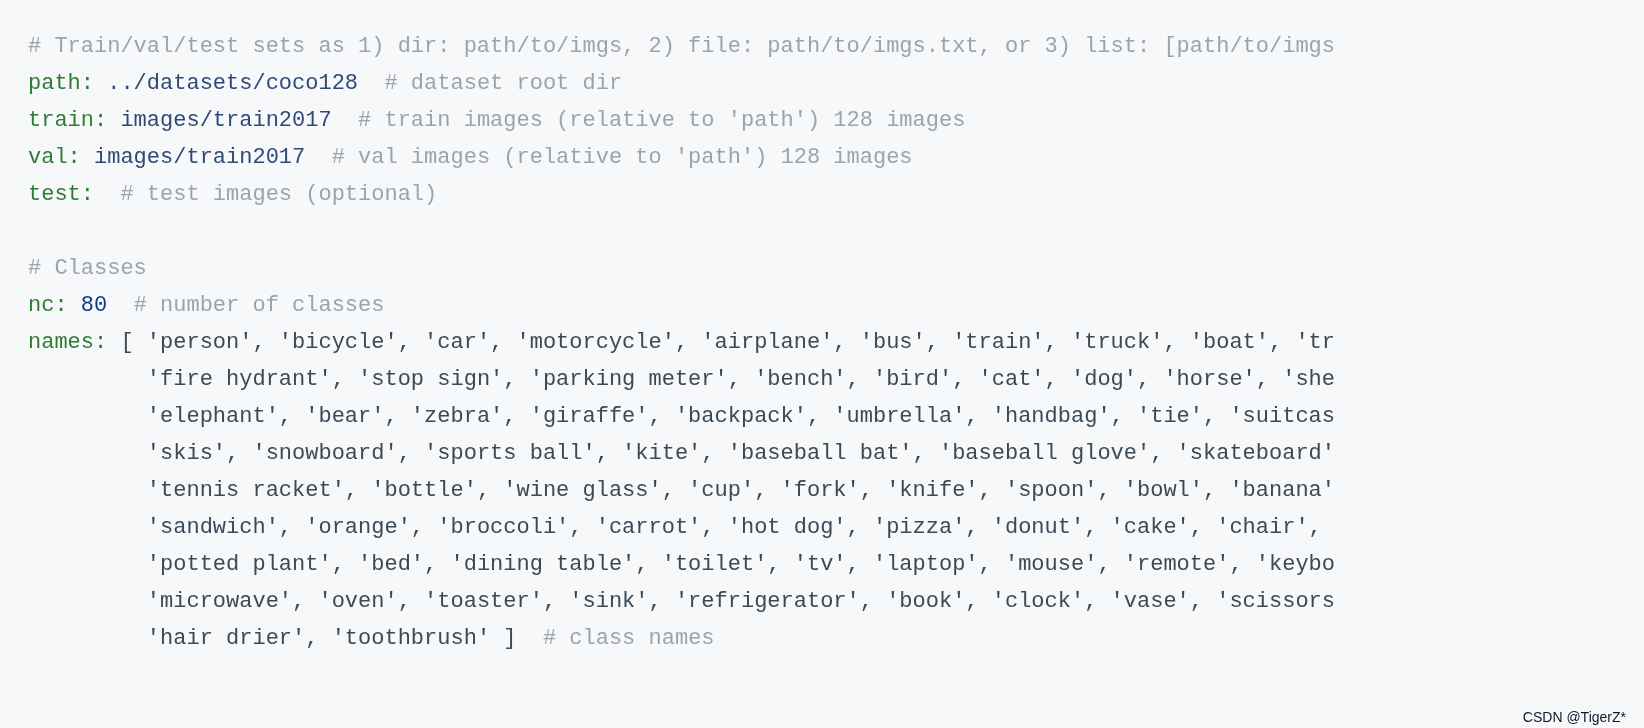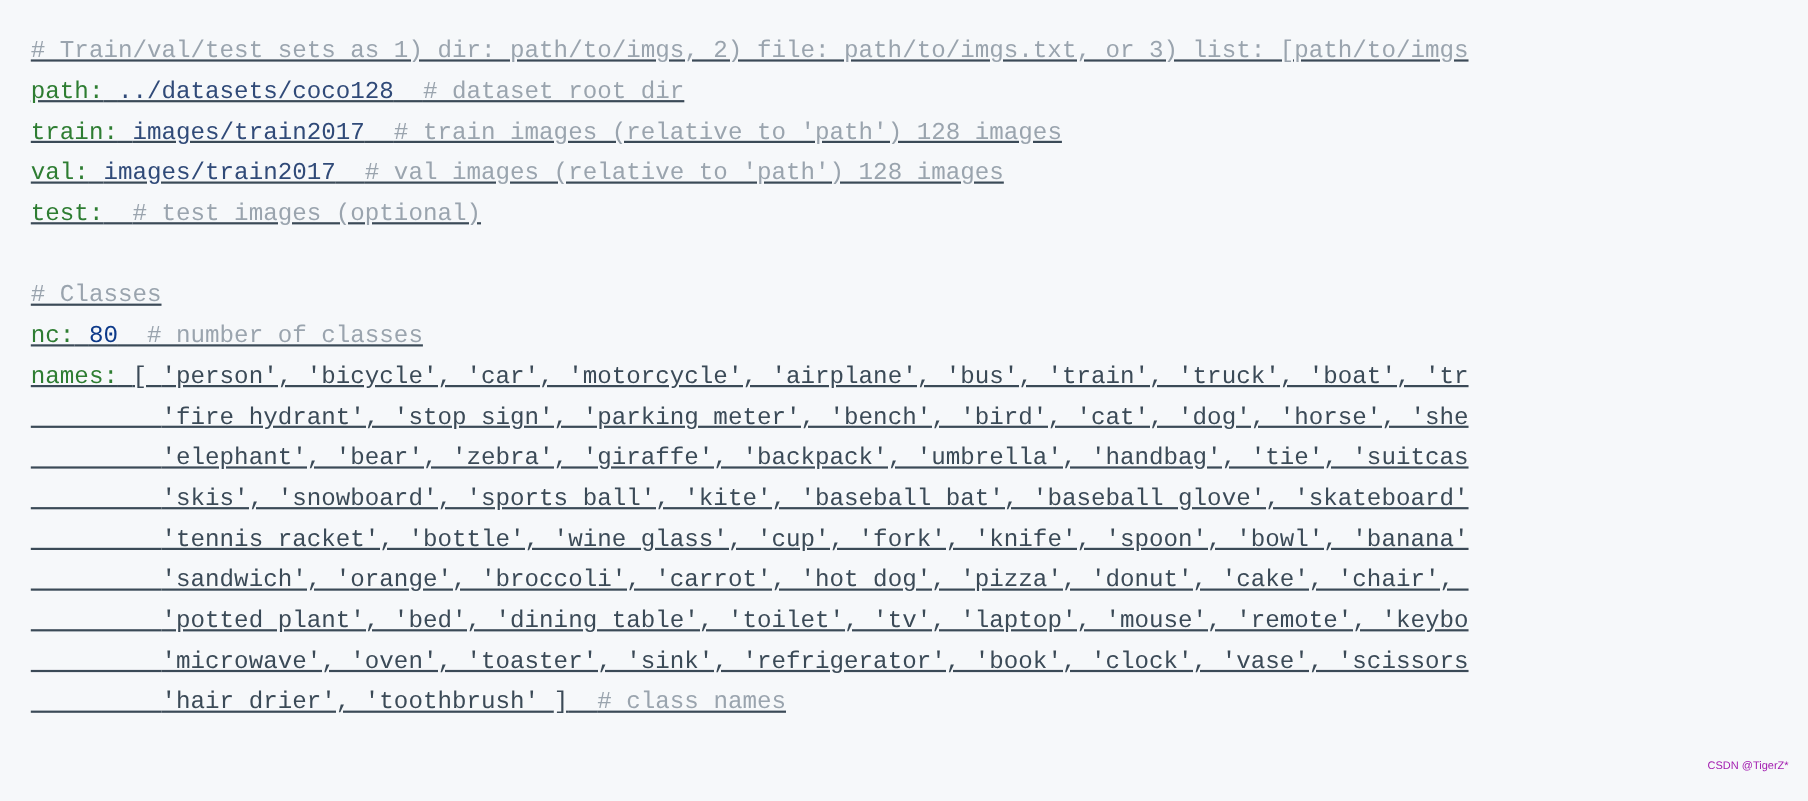--- a/index.html
+++ b/index.html
@@ -11,35 +11,34 @@
     overflow: hidden;
   }
   pre.code {
     margin: 0;
     padding: 28px 0 0 28px;
     font-family: "SFMono-Regular", Consolas, "Liberation Mono", Menlo, monospace;
     font-size: 22px;
     line-height: 37px;
     white-space: pre;
     color: #3b4a57;
-    text-decoration: underline;
   }
   .comment { color: #9aa4ae; }
   .key     { color: #2e7d32; }
   .value   { color: #304a78; }
   .number  { color: #0d3a8a; }
   .punct   { color: #3b4a57; }
   .string  { color: #3b4a57; }
   .watermark {
     position: absolute;
     right: 18px;
-    bottom: 26px;
+    bottom: 3px;
     font-family: Arial, sans-serif;
-    font-size: 10px;
-    color: #a21caf;
+    font-size: 14px;
+    color: #0f172a;
   }
 </style>
 </head>
 <body>
 
 <pre class="code"><span class="comment"># Train/val/test sets as 1) dir: path/to/imgs, 2) file: path/to/imgs.txt, or 3) list: [path/to/imgs</span>
 <span class="key">path:</span> <span class="value">../datasets/coco128</span>  <span class="comment"># dataset root dir</span>
 <span class="key">train:</span> <span class="value">images/train2017</span>  <span class="comment"># train images (relative to 'path') 128 images</span>
 <span class="key">val:</span> <span class="value">images/train2017</span>  <span class="comment"># val images (relative to 'path') 128 images</span>
 <span class="key">test:</span>  <span class="comment"># test images (optional)</span>

